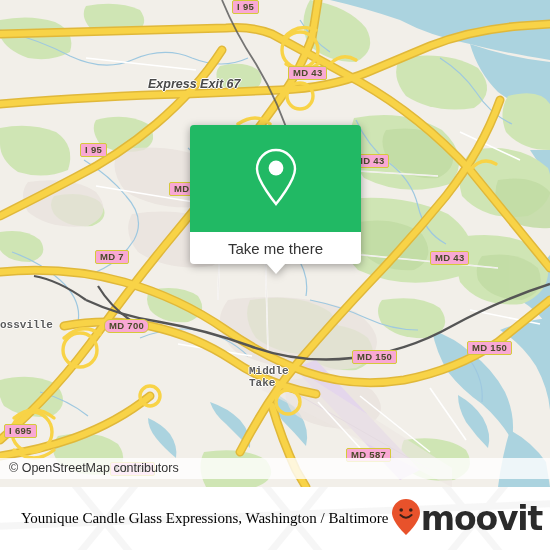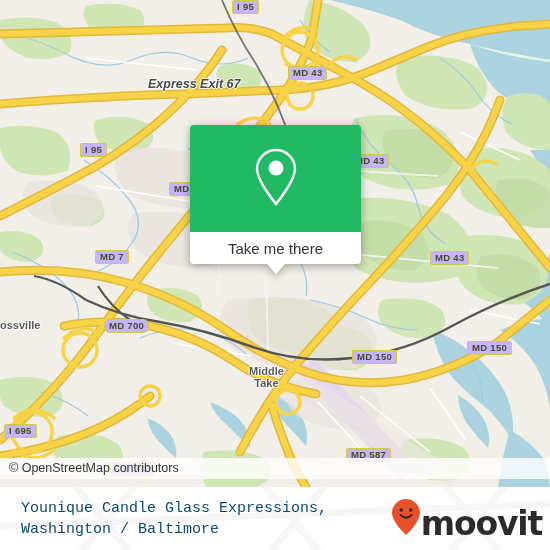--- a/index.html
+++ b/index.html
@@ -24,21 +24,21 @@
     width: 550px;
     height: 487px;
     background: #f2efe9;
     overflow: hidden;
   }
   #map-svg { position: absolute; left: 0; top: 0; }
 
   
   .shield {
     position: absolute;
-    background: #c4b5fd;
+    background: #f9a8d4;
     border: 1px solid #d6c93a;
     border-radius: 2px;
     color: #4a4a2a;
     font-size: 9.5px;
     font-weight: bold;
     letter-spacing: .3px;
     line-height: 12px;
     height: 14px;
     padding: 0 4px;
     white-space: nowrap;
@@ -46,25 +46,25 @@
     text-align: center;
   }
 
   
   .place-label {
     position: absolute;
     color: #5a5a5a;
     font-size: 11px;
     font-weight: bold;
     line-height: 12px;
-    text-align: center;
     white-space: pre-line;
     text-shadow:
       1px 0 0 rgba(255,255,255,.9), -1px 0 0 rgba(255,255,255,.9),
       0 1px 0 rgba(255,255,255,.9), 0 -1px 0 rgba(255,255,255,.9);
+    font-family: Liberation Mono, monospace;
   }
   .exit-label {
     position: absolute;
     color: #4a4a4a;
     font-size: 12.5px;
     font-style: italic;
     font-weight: bold;
     white-space: nowrap;
     text-shadow:
       1px 0 0 rgba(255,255,255,.95), -1px 0 0 rgba(255,255,255,.95),
@@ -144,30 +144,30 @@
     left: 0; top: 0;
     width: 550px; height: 63px;
     opacity: .07;
     pointer-events: none;
   }
   #footer-title {
     position: relative;
     z-index: 2;
     margin-left: 21px;
     width: 385px;
-    color: #0c4a6e;
+    color: #000000;
     font-size: 15px;
     line-height: 21px;
-    font-family: Liberation Mono, monospace;
+    font-family: Liberation Serif, serif;
   }
   #brand {
     position: relative;
     z-index: 2;
     display: flex;
-    align-items: flex-end;
+    align-items: center;
     margin-left: auto;
     margin-right: 8px;
   }
   #brand-name {
     color: #2b2b2b;
     font-size: 33px;
     font-weight: bold;
     letter-spacing: -1.2px;
     line-height: 33px;
     font-family: "DejaVu Sans", sans-serif;

